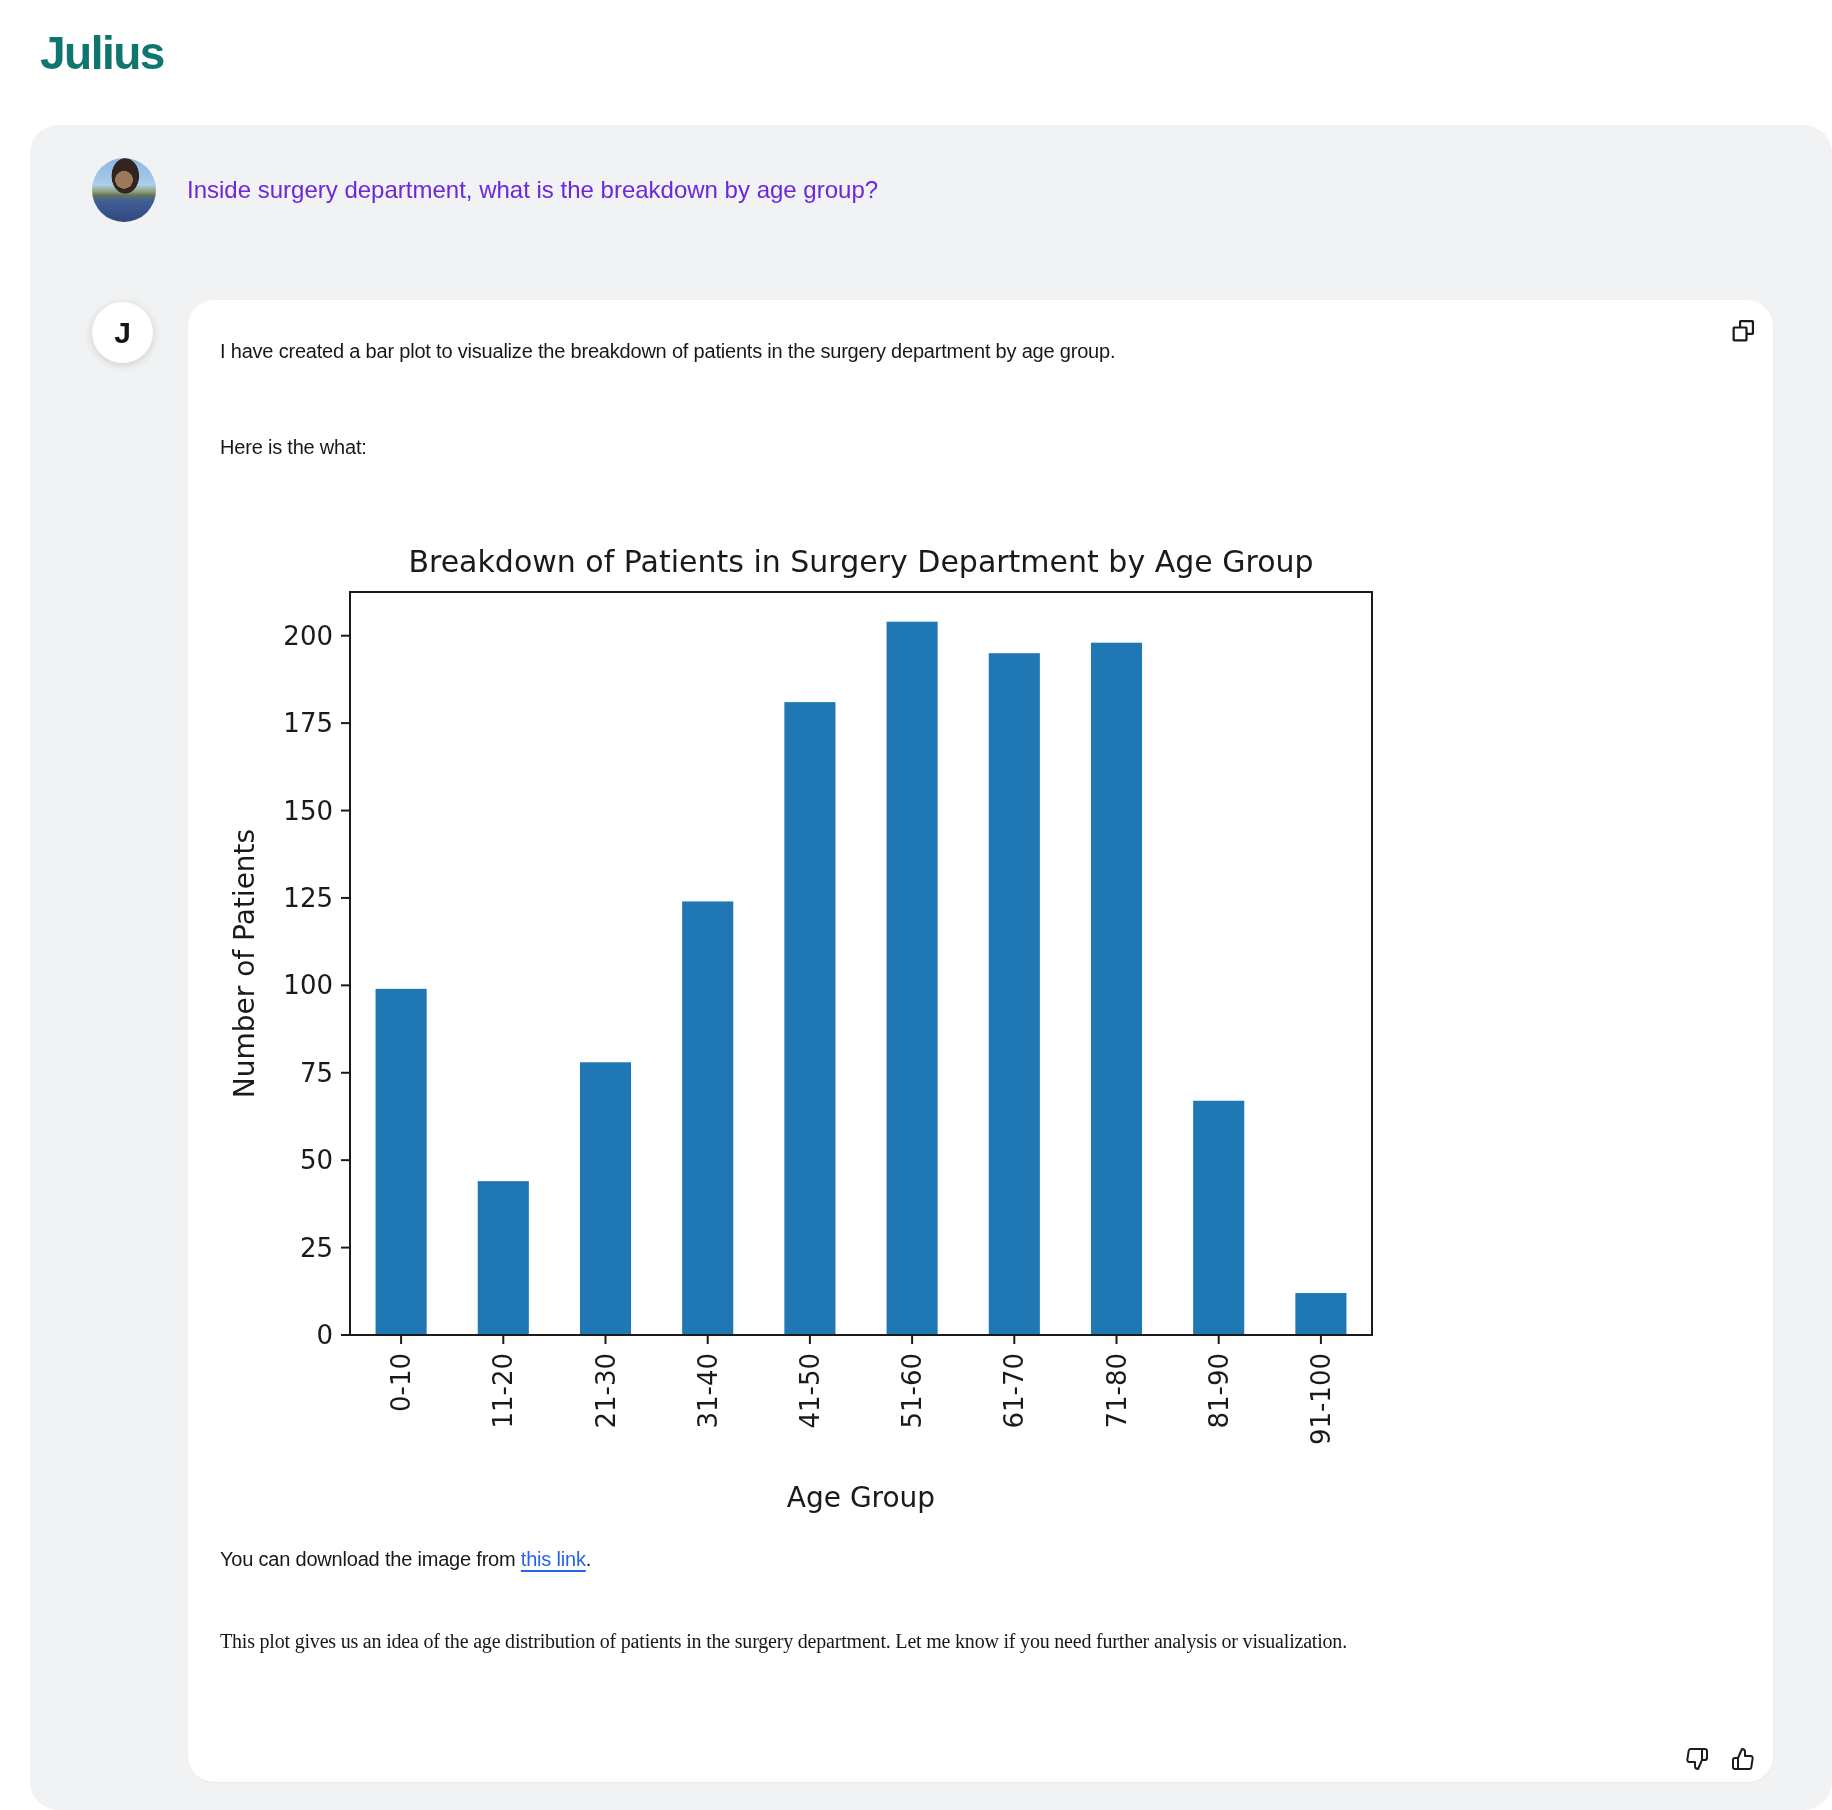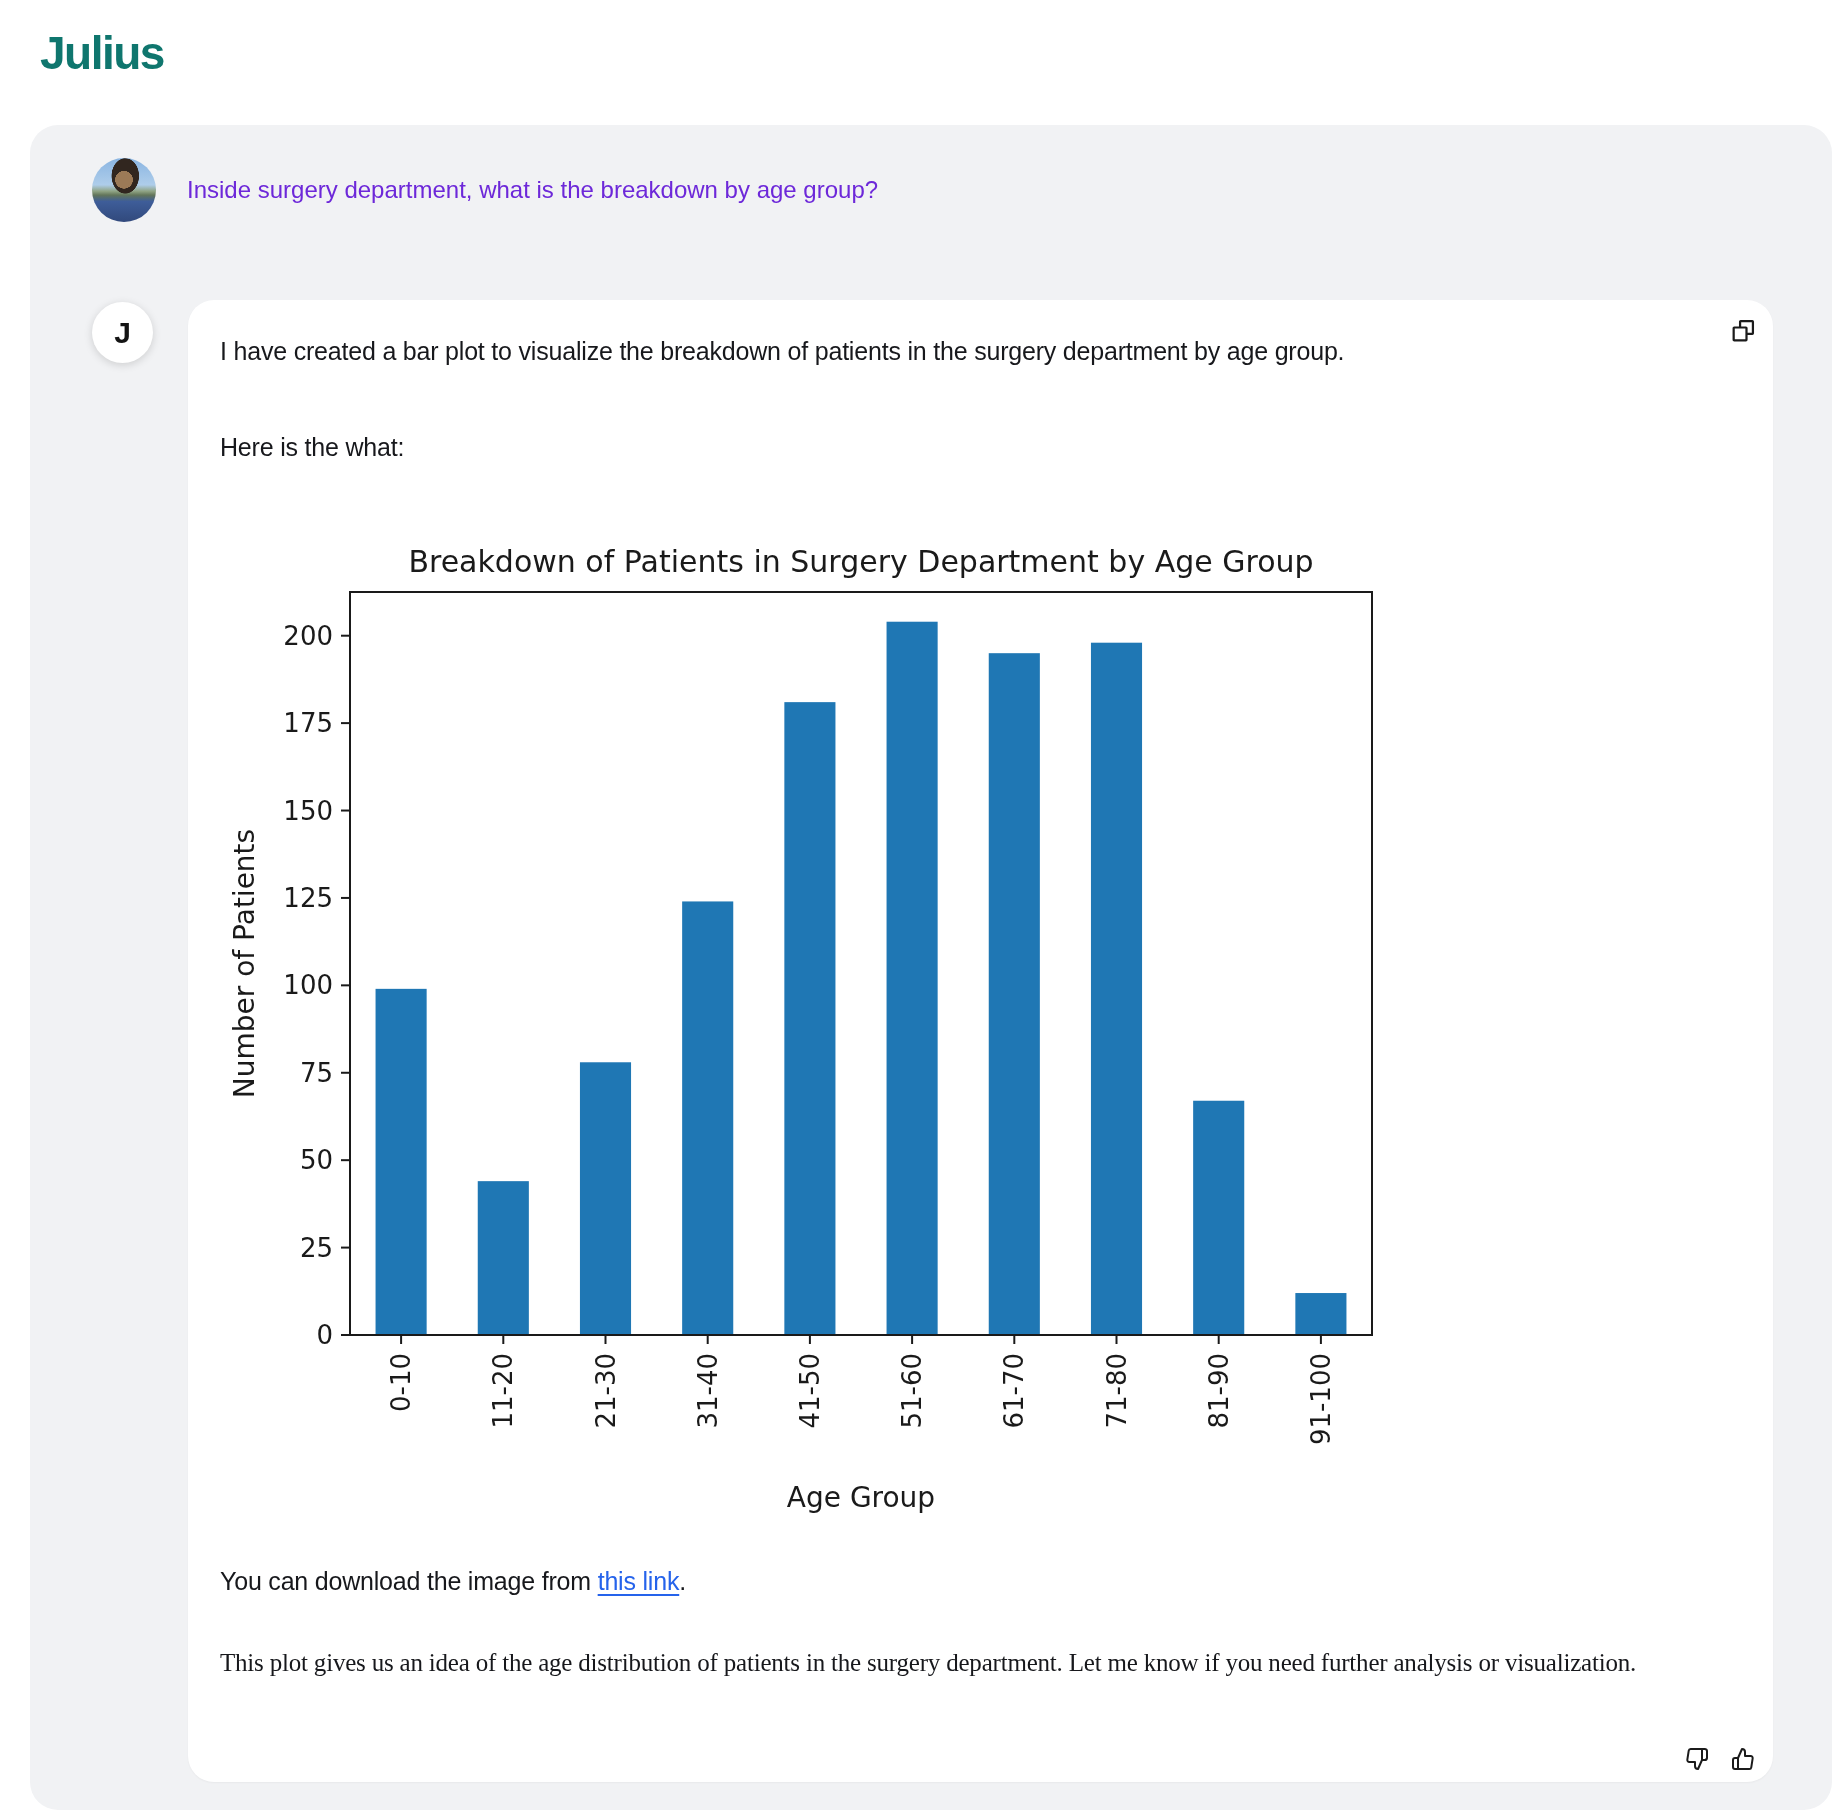--- a/index.html
+++ b/index.html
@@ -24,28 +24,28 @@
   
   .j-avatar { position:absolute; left:62px; top:177px; width:61px; height:61px; border-radius:50%;
               background:#ffffff; box-shadow:0 2px 8px rgba(0,0,0,0.15);
               display:flex; align-items:center; justify-content:center;
               font-size:30px; font-weight:700; color:#141414; }
 
   .card { position:absolute; left:158px; top:175px; width:1585px; height:1482px;
           background:#ffffff; border-radius:26px; box-shadow:0 1px 2px rgba(0,0,0,0.04);
           padding:34px 45px 0 32px; }
 
-  .card p { font-size:25px; line-height:34px; letter-spacing:-0.2px; color:#17181c; }
+  .card p { font-size:20px; line-height:34px; letter-spacing:-0.2px; color:#17181c; }
   .lead-in { margin-top:62px; }
   .closing { margin-top:48px; line-height:36px; max-width:1510px;font-family:Liberation Serif, serif; }
 
   .copy-btn { position:absolute; top:14px; right:10px; width:34px; height:34px;
               background:none; border:none; cursor:pointer; }
 
-  .download-line { margin-top:22px; }
+  .download-line { }
   .download-line a { color:#2563eb; text-decoration:underline; text-underline-offset:4px; cursor:pointer; }
 
   #chart-svg { display:block; margin-top:58px; }
   #chart-svg text { font-family:"DejaVu Sans", sans-serif; }
 
   .feedback { position:absolute; right:16px; bottom:10px; display:flex; gap:20px; }
   .feedback button { background:none; border:none; width:26px; height:26px; cursor:pointer; padding:0; }
   .feedback svg, .copy-btn svg { display:block; }
 </style>
 </head>

